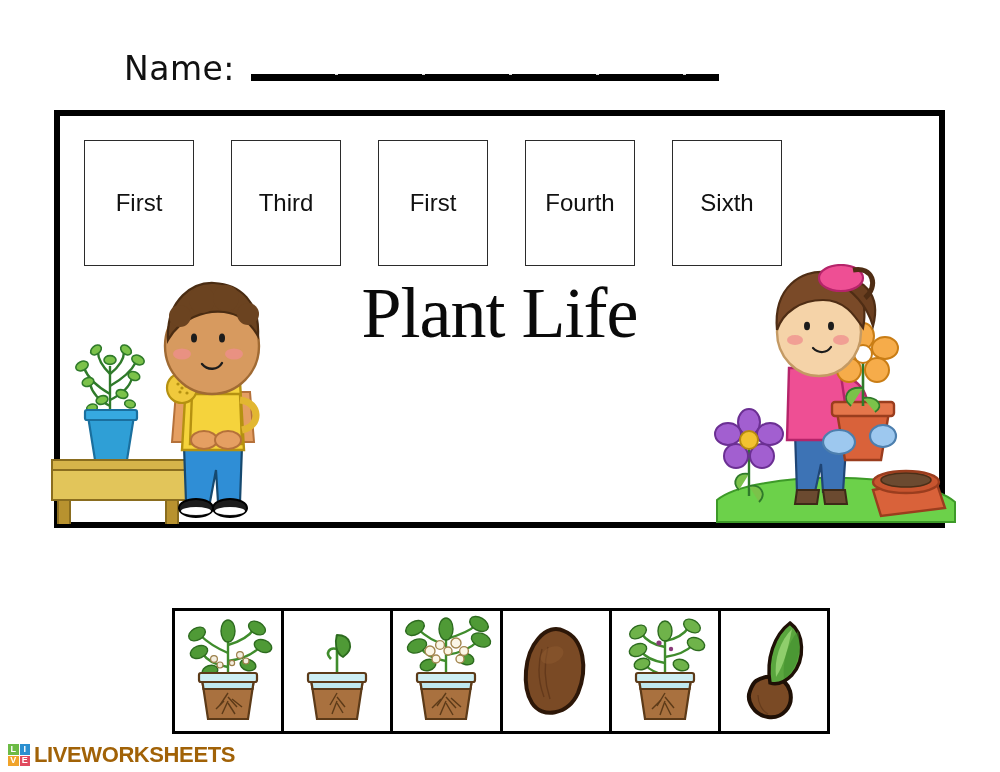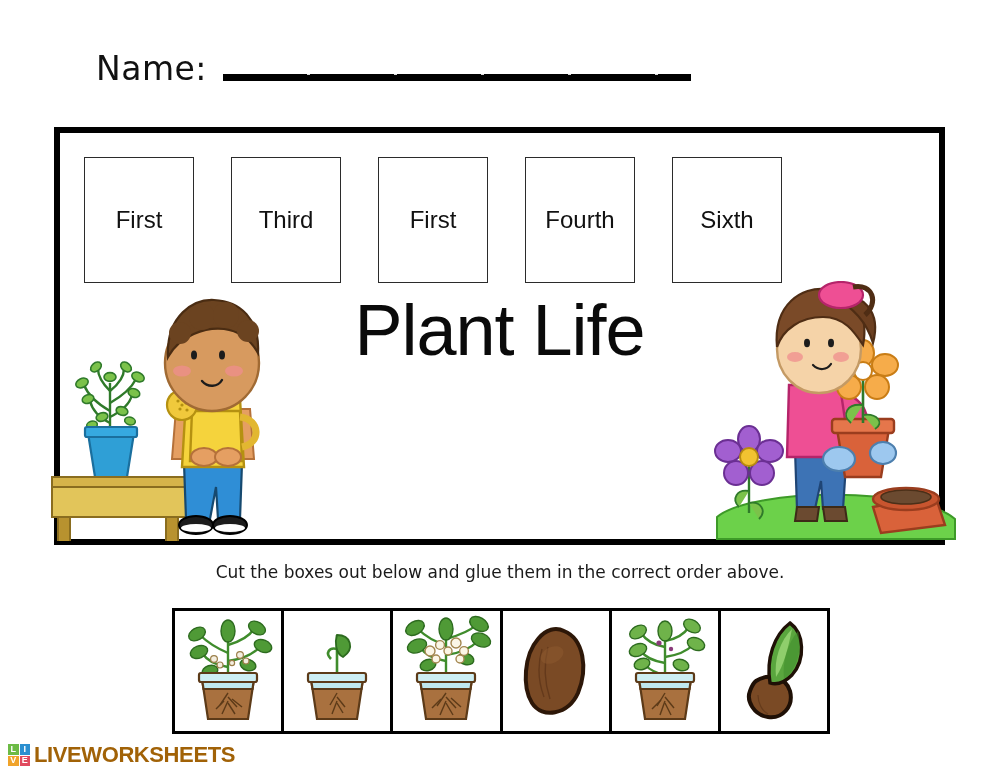--- a/index.html
+++ b/index.html
@@ -15,33 +15,34 @@
 
   
   .name-row{
     position:absolute;left:96px;top:52px;
     display:flex;align-items:flex-end;gap:16px;
   }
   .name-label{
     font-size:33px;color:#111;letter-spacing:.5px;
     font-family:"DejaVu Sans",sans-serif;
     line-height:1;
+    margin-left:28px;
   }
   .name-line{
     width:468px;height:7px;background:#000;margin-bottom:4px;position:relative;
   }
   .name-line::after{
     content:"";position:absolute;left:0;top:-1px;width:100%;height:2px;
     background:repeating-linear-gradient(to right,
       rgba(255,255,255,0) 0 84px, rgba(255,255,255,.85) 84px 87px);
   }
 
   
   .frame{
-    position:absolute;left:54px;top:127px;width:891px;height:418px;
+    position:absolute;left:54px;top:110px;width:891px;height:418px;
     border:6px solid #000;background:#fff;box-sizing:border-box;
   }
 
   
   .ord-row{
     position:absolute;left:24px;top:24px;
     display:flex;gap:37px;
   }
   .ord-box{
     width:110px;height:126px;border:1.6px solid #2b2b2b;background:#fff;
@@ -50,21 +51,21 @@
   .ord-label{
     font-size:24px;color:#111;font-family:"Liberation Sans",sans-serif;
   }
 
   
   .title{
     position:absolute;left:0;right:0;top:162px;
     text-align:center;
     font-size:72px;line-height:.98;
     font-weight:400;color:#0a0a0a;
-    font-family:Liberation Sans, sans-serif;
+    font-family:Liberation Serif, serif;
     letter-spacing:-1px;
     pointer-events:none;
   }
   .title span{display:block;}
 
   
   .art-boy{position:absolute;left:-16px;bottom:-2px;width:260px;height:250px;}
   .art-girl{position:absolute;right:-24px;bottom:-4px;width:250px;height:262px;}
 
   
@@ -277,21 +278,20 @@
         <ellipse cx="94" cy="62" rx="3" ry="4.2" fill="#1c1c1c"></ellipse>
         <ellipse cx="118" cy="62" rx="3" ry="4.2" fill="#1c1c1c"></ellipse>
         <ellipse cx="82" cy="76" rx="8" ry="5" fill="#ef8e8e" opacity=".75"></ellipse>
         <ellipse cx="128" cy="76" rx="8" ry="5" fill="#ef8e8e" opacity=".75"></ellipse>
         <path d="M100 84 C106 90 114 89 118 83" fill="none" stroke="#1c1c1c" stroke-width="2.2" stroke-linecap="round"></path>
       </g>
     </svg>
 
   </div>
 
-  <div class="instruction">Cut the boxes out below and glue them in the correct order above.</div>
 
   <div class="strip">
 
     <div class="strip-cell">
       <svg width="96" height="112" viewBox="0 0 96 112">
         <g stroke="#3f8c2c" stroke-width="2.4" fill="none">
           <path d="M48 96 L48 12"></path>
           <path d="M48 38 C34 32 26 26 20 20"></path>
           <path d="M48 30 C62 26 70 20 74 14"></path>
           <path d="M48 52 C34 50 26 44 22 38"></path>

